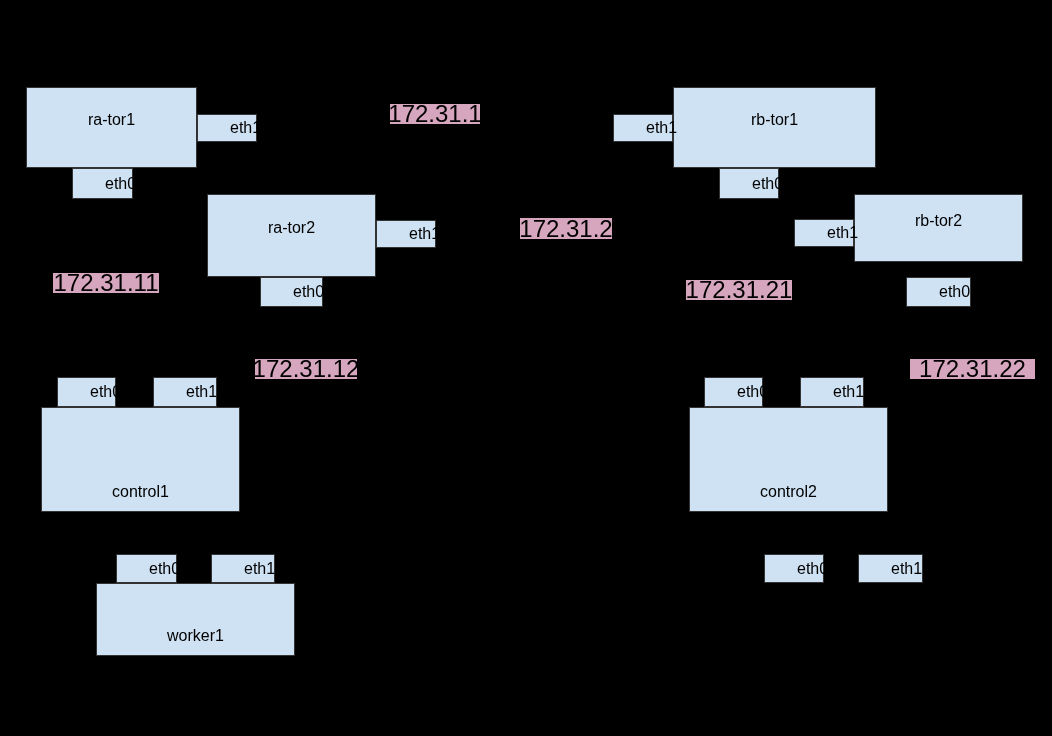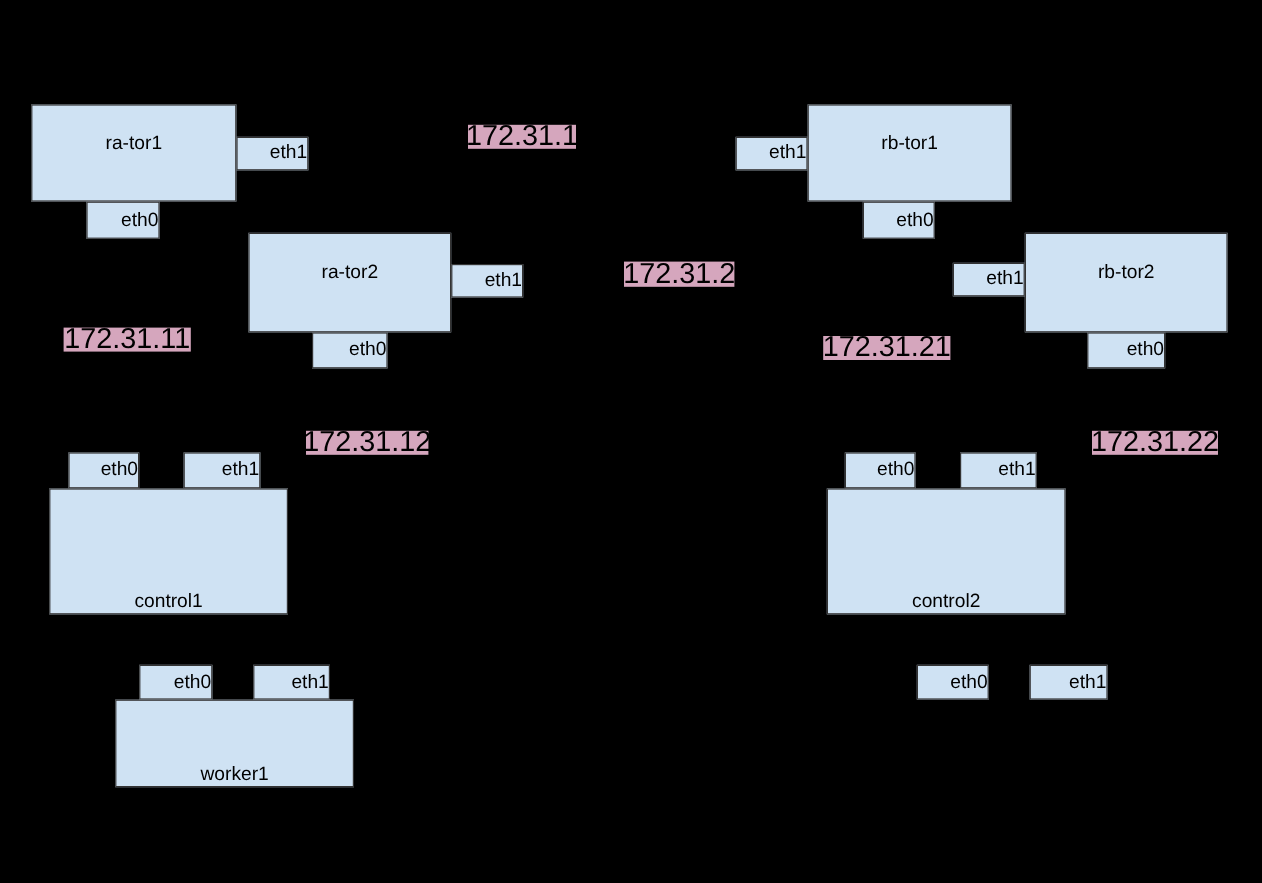--- a/index.html
+++ b/index.html
@@ -15,28 +15,29 @@
     position:absolute;
     background:var(--node-fill,#cfe2f3);
     border:1px solid var(--node-border,#333333);
     box-sizing:border-box;
     display:flex;justify-content:center;
   }
   .node .nlabel{font-size:16px;line-height:19px;}
   .node.tor{align-items:center;}
   .node.tor .nlabel{position:relative;top:-8px;}
   .node.host{align-items:flex-end;}
-  .node.host .nlabel{}
+  .node.host .nlabel{padding-bottom:10px;}
   .port{
     position:absolute;
     background:var(--node-fill,#cfe2f3);
     border:1px solid var(--node-border,#333333);
     box-sizing:border-box;
-    display:flex;align-items:center;justify-content:flex-end;
+    display:flex;align-items:center;justify-content:flex-start;
     font-size:16px;
+    padding-left:32px;
   }
   .ip{
     position:absolute;
     background:var(--ip-label-fill,#d5a6bd);
     box-sizing:border-box;
     display:flex;align-items:center;justify-content:center;
     font-size:24px;
     white-space:nowrap;
   }
 </style>
@@ -58,31 +59,31 @@
   <div class="node tor" style="left:207px;top:194px;width:169px;height:83px">
     <span class="nlabel">ra-tor2</span>
   </div>
   <div class="port" style="left:376px;top:220px;width:60px;height:28px">
     <span>eth1</span>
   </div>
   <div class="port" style="left:260px;top:277px;width:63px;height:30px">
     <span>eth0</span>
   </div>
 
-  <div class="node tor" style="left:673px;top:87px;width:170px;height:81px">
+  <div class="node tor" style="left:673px;top:87px;width:203px;height:81px">
     <span class="nlabel">rb-tor1</span>
   </div>
   <div class="port" style="left:613px;top:114px;width:60px;height:28px">
     <span>eth1</span>
   </div>
   <div class="port" style="left:719px;top:168px;width:60px;height:31px">
     <span>eth0</span>
   </div>
 
-  <div class="node tor" style="left:854px;top:194px;width:169px;height:83px">
+  <div class="node tor" style="left:854px;top:194px;width:169px;height:68px">
     <span class="nlabel">rb-tor2</span>
   </div>
   <div class="port" style="left:794px;top:219px;width:60px;height:28px">
     <span>eth1</span>
   </div>
   <div class="port" style="left:906px;top:277px;width:65px;height:30px">
     <span>eth0</span>
   </div>
 
   <div class="port" style="left:57px;top:377px;width:59px;height:30px">
@@ -120,15 +121,15 @@
   </div>
   <div class="port" style="left:858px;top:554px;width:65px;height:29px">
     <span>eth1</span>
   </div>
 
   <div class="ip" style="left:390px;top:104px;width:90px;height:20px">172.31.1</div>
   <div class="ip" style="left:520px;top:218px;width:92px;height:21px">172.31.2</div>
   <div class="ip" style="left:53px;top:273px;width:106px;height:20px">172.31.11</div>
   <div class="ip" style="left:255px;top:359px;width:102px;height:20px">172.31.12</div>
   <div class="ip" style="left:686px;top:280px;width:106px;height:20px">172.31.21</div>
-  <div class="ip" style="left:910px;top:359px;width:105px;height:20px">172.31.22</div>
+  <div class="ip" style="left:910px;top:359px;width:125px;height:20px">172.31.22</div>
 
 </div>
 
 </body></html>

